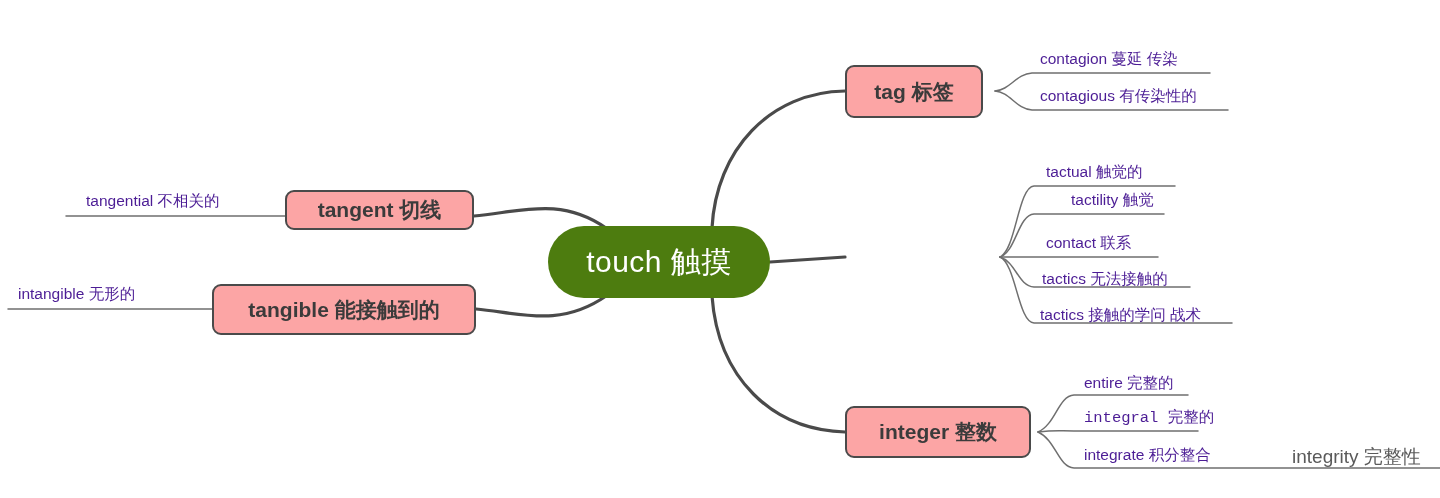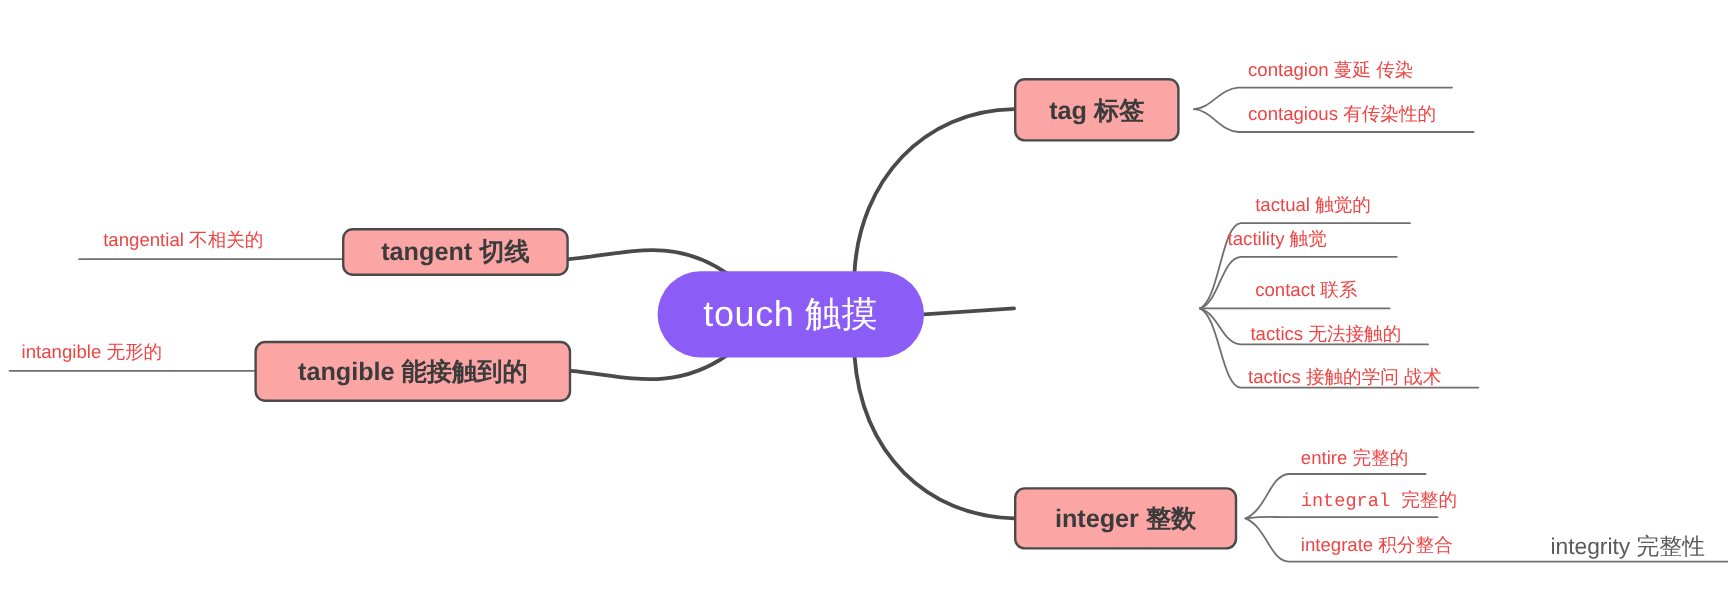--- a/index.html
+++ b/index.html
@@ -39,41 +39,41 @@
     color: #3b3b3b;
     font-weight: bold;
     white-space: nowrap;
   }
   .node-root {
     position: absolute;
     box-sizing: border-box;
     display: flex;
     align-items: center;
     justify-content: center;
-    background: #8b5cf6;
+    background: #4d7c0f;
     border: none;
     border-radius: 60px;
     color: #ffffff;
     font-weight: 500;
     white-space: nowrap;
   }
 
   #root-node   { left: 548px;  top: 226px; width: 222px; height: 72px;  font-size: 30px; letter-spacing: .5px; }
 
   #node-tangent  { left: 285px; top: 190px; width: 189px; height: 40px; font-size: 21px; }
   #node-tangible { left: 212px; top: 284px; width: 264px; height: 51px; font-size: 21px; }
   #node-tag      { left: 845px; top: 65px;  width: 138px; height: 53px; font-size: 21px; }
   #node-tact     { left: 845px; top: 231px; width: 143px; height: 52px; font-size: 21px; }
   #node-integer  { left: 845px; top: 406px; width: 186px; height: 52px; font-size: 21px; }
 
   
   .leaf {
     position: absolute;
     white-space: nowrap;
-    color: #ef4444;
+    color: #4c1d95;
     font-size: 15.5px;
     font-weight: normal;
     line-height: 1;
   }
   .leaf-sub {
     position: absolute;
     white-space: nowrap;
     color: #5a5a5a;
     font-size: 19px;
     font-weight: normal;
@@ -144,21 +144,21 @@
   <div class="leaf" style="left:75px;  top:193px;margin-left:11px;">tangential 不相关的</div>
 
   <div class="leaf" style="left:18px;  top:286px;">intangible 无形的</div>
 
   <div class="leaf" style="left:1040px; top:51px;">contagion 蔓延 传染</div>
 
   <div class="leaf" style="left:1040px; top:88px;">contagious 有传染性的</div>
 
   <div class="leaf" style="left:1046px; top:164px;">tactual  触觉的</div>
 
-  <div class="leaf" style="left:1023px; top:192px;">tactility 触觉</div>
+  <div class="leaf" style="left:1071px; top:192px;">tactility 触觉</div>
 
   <div class="leaf" style="left:1046px; top:235px;">contact 联系</div>
 
   <div class="leaf" style="left:1042px; top:271px;">tactics 无法接触的</div>
 
   <div class="leaf" style="left:1040px; top:307px;">tactics 接触的学问 战术</div>
 
   <div class="leaf" style="left:1084px; top:375px;">entire 完整的</div>
 
   <div class="leaf" style="left:1084px; top:411px;font-family:Liberation Mono, monospace;">integral 完整的</div>

